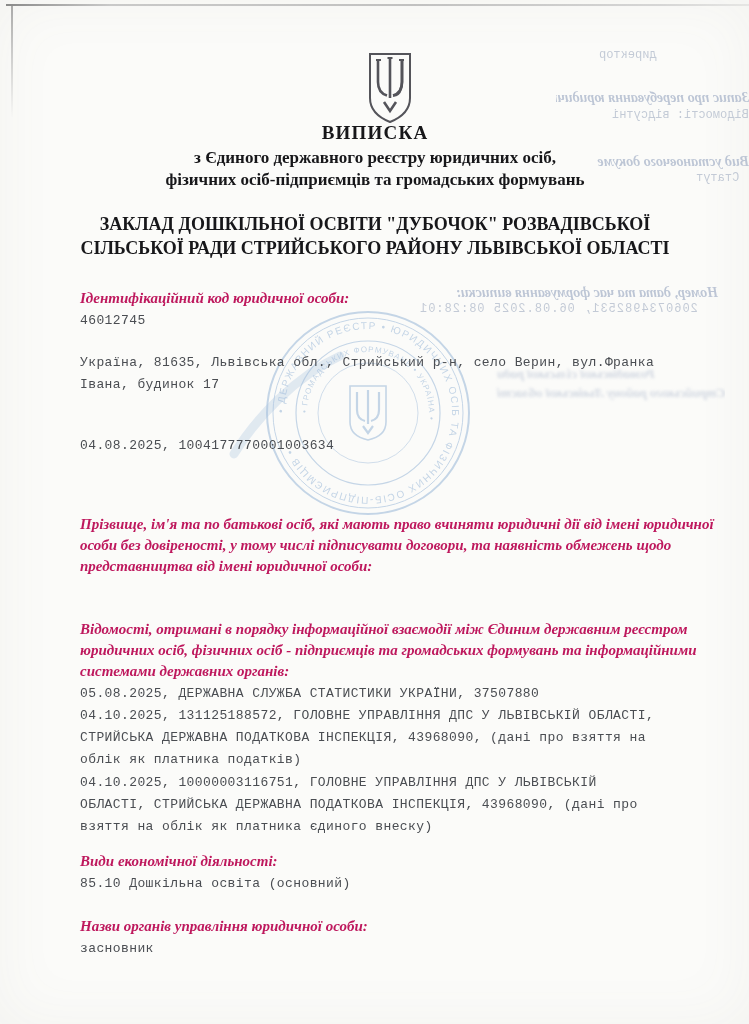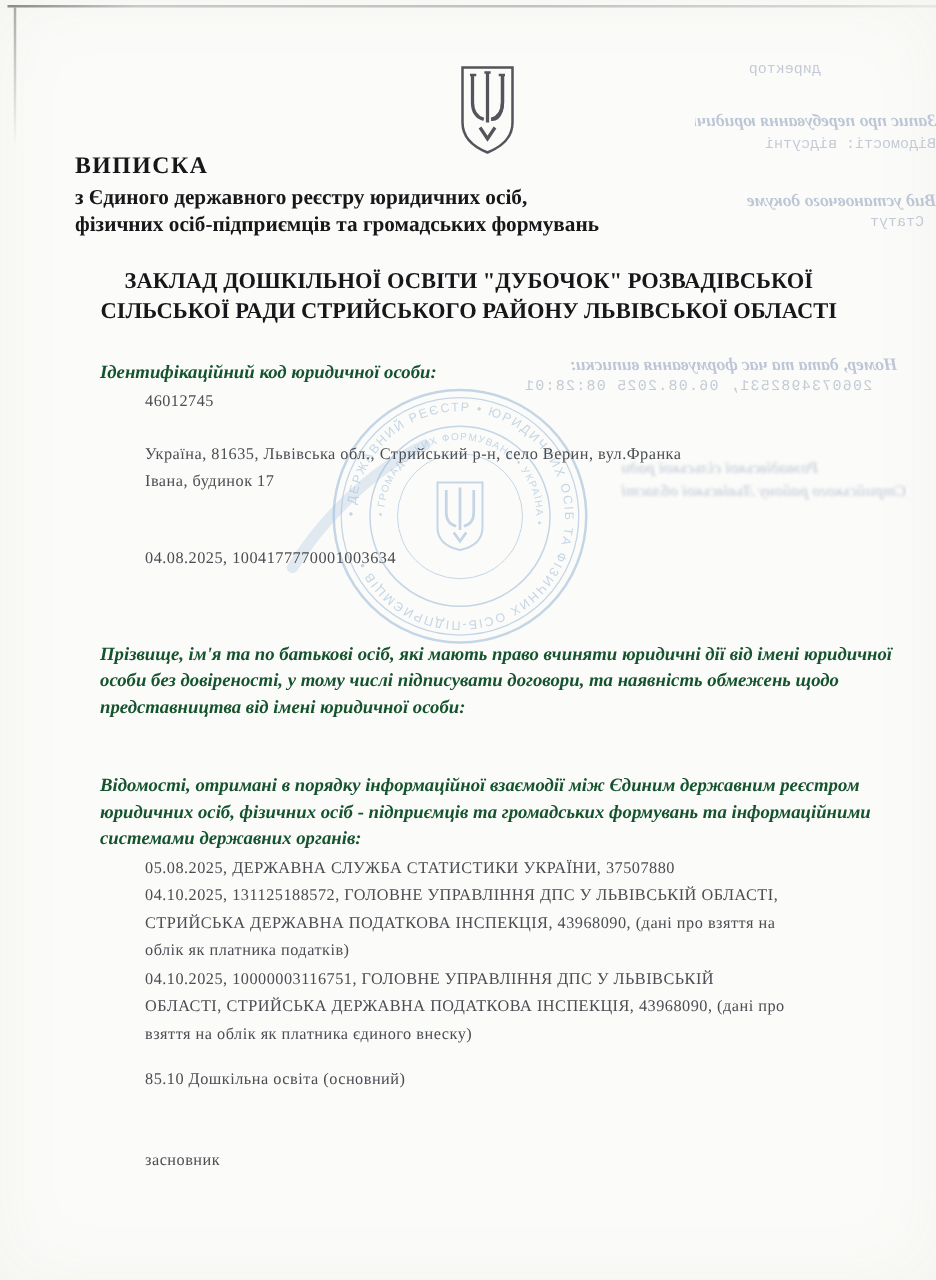--- a/index.html
+++ b/index.html
@@ -10,32 +10,32 @@
     box-shadow: inset 0 0 60px rgba(120,120,110,0.06);
   }
   
   .scan-top { position:absolute; top:4px; left:6px; right:0; height:2px;
     background:linear-gradient(90deg,#6f6f6f,#bdbdbd 14%,#b3b3b3 55%,#cdcdcd 88%,#e2e2e0); opacity:.8; }
   .scan-left { position:absolute; top:6px; left:11px; width:2px; height:112px;
     background:linear-gradient(#8a8a8a, rgba(150,150,150,0)); opacity:.7; }
 
   .emblem { position:absolute; left:368px; top:52px; z-index:2; }
 
-  .header { position:absolute; left:60px; top:122px; width:630px; text-align:left; z-index:2; }
+  .header { position:absolute; left:60px; top:122px; width:630px; text-align:center; z-index:2; }
   .title { font-size:19px; font-weight:bold; letter-spacing:1.2px; }
   .subtitle { font-size:17px; font-weight:bold; line-height:22px; margin-top:3px; white-space:pre-line; }
 
   .orgname { position:absolute; left:55px; top:212px; width:640px; text-align:center;
     font-size:18px; font-weight:bold; line-height:24px; white-space:pre-line; z-index:2; }
 
   .field { position:absolute; left:80px; width:640px; z-index:2; }
   .label { font-style:italic; font-weight:bold; font-size:15px; line-height:21px;
-    white-space:pre-line; color:#14532d; }
-  .value { font-family:Liberation Serif, serif; font-size:13px;
-    line-height:22px; letter-spacing:.4px; color:#4a4d52; white-space:pre-line; margin-top:1px;margin-left:36px; }
+    white-space:pre-line; color:#be185d; }
+  .value { font-family:Liberation Mono, monospace; font-size:13px;
+    line-height:22px; letter-spacing:.4px; color:#4a4d52; white-space:pre-line; margin-top:1px; }
 
   
   .bleed { position:absolute; overflow:hidden; height:18px; z-index:0; pointer-events:none; }
   .bleed > span { position:absolute; right:0; top:0; white-space:nowrap; display:inline-block;
     transform:scaleX(-1); filter:blur(.5px); }
   .bleed.serifb > span { font-family:"Liberation Serif",serif; font-style:italic; font-weight:bold;
     font-size:14px; color:#aeb9cd; opacity:.8; }
   .bleed.mono > span { font-family:"Liberation Mono","DejaVu Sans Mono",monospace;
     font-size:12px; color:#b6bfce; opacity:.8; }
   .bleed.faint { height:42px; }
@@ -161,20 +161,22 @@
 облік як платника податків)</div>
   </div>
 
   <div class="field" style="top:771px">
     <div class="value">04.10.2025, 10000003116751, ГОЛОВНЕ УПРАВЛІННЯ ДПС У ЛЬВІВСЬКІЙ
 ОБЛАСТІ, СТРИЙСЬКА ДЕРЖАВНА ПОДАТКОВА ІНСПЕКЦІЯ, 43968090, (дані про
 взяття на облік як платника єдиного внеску)</div>
   </div>
 
   <div class="field" style="top:851px">
+    <div class="label">Види економічної діяльності:</div>
     <div class="value">85.10 Дошкільна освіта (основний)</div>
   </div>
 
   <div class="field" style="top:916px">
+    <div class="label">Назви органів управління юридичної особи:</div>
     <div class="value">засновник</div>
   </div>
 
 </div>
 
 </body></html>

